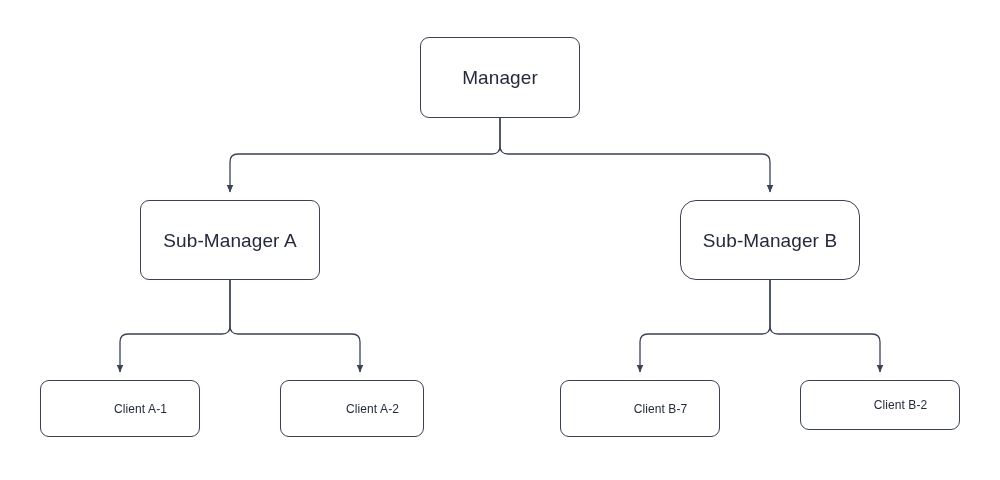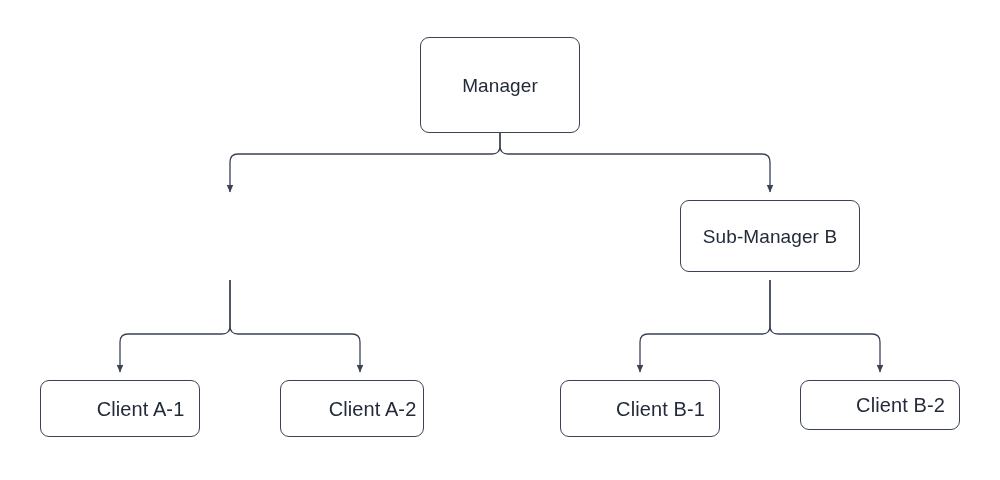--- a/index.html
+++ b/index.html
@@ -40,21 +40,21 @@
     line-height: 1;
     letter-spacing: 0.1px;
     white-space: nowrap;
     text-align: center;
   }
   .node-label {
     display: block;
   }
   .node-manager { font-size: 19px; }
   .node-sub     { font-size: 19px; }
-  .node-client  { font-size: 20px; padding-left: 41px; }
+  .node-client  { font-size: 12px; padding-left: 41px; }
 </style>
 </head>
 <body>
 
 <div id="canvas">
 
   <svg id="edges" viewBox="0 0 1000 480" xmlns="http://www.w3.org/2000/svg">
     <defs>
       <marker id="arrowhead" markerWidth="9" markerHeight="9" refX="7.4" refY="4" orient="auto" markerUnits="userSpaceOnUse">
         <path d="M0,0.6 L8,4 L0,7.4 z" fill="#3a4254"></path>
@@ -67,38 +67,41 @@
 
     <path d="M230,280 L230,326 Q230,334 222,334 L128,334 Q120,334 120,342 L120,372" fill="none" stroke="#3a4254" stroke-width="1.3" marker-end="url(#arrowhead)"></path>
 
     <path d="M230,280 L230,326 Q230,334 238,334 L352,334 Q360,334 360,342 L360,372" fill="none" stroke="#3a4254" stroke-width="1.3" marker-end="url(#arrowhead)"></path>
 
     <path d="M770,280 L770,326 Q770,334 762,334 L648,334 Q640,334 640,342 L640,372" fill="none" stroke="#3a4254" stroke-width="1.3" marker-end="url(#arrowhead)"></path>
 
     <path d="M770,280 L770,326 Q770,334 778,334 L872,334 Q880,334 880,342 L880,372" fill="none" stroke="#3a4254" stroke-width="1.3" marker-end="url(#arrowhead)"></path>
   </svg>
 
-  <div class="node node-manager" style="left:420px; top:37px; width:160px; height:96px;">
+  <div class="node node-manager" style="left:420px; top:37px; width:160px; height:81px;">
     <span class="node-label">Manager</span>
   </div>
 
+  <div class="node node-sub" style="left:140px; top:200px; width:180px; height:80px;">
+    <span class="node-label">Sub-Manager A</span>
+  </div>
 
-  <div class="node node-sub" style="left:680px; top:200px; width:180px; height:72px;">
+  <div class="node node-sub" style="left:680px; top:200px; width:180px; height:80px;border-radius:16px;">
     <span class="node-label">Sub-Manager B</span>
   </div>
 
   <div class="node node-client" style="left:40px; top:380px; width:160px; height:57px;">
     <span class="node-label">Client A-1</span>
   </div>
 
   <div class="node node-client" style="left:280px; top:380px; width:144px; height:57px;">
     <span class="node-label">Client A-2</span>
   </div>
 
   <div class="node node-client" style="left:560px; top:380px; width:160px; height:57px;">
-    <span class="node-label">Client B-1</span>
+    <span class="node-label">Client B-7</span>
   </div>
 
   <div class="node node-client" style="left:800px; top:380px; width:160px; height:50px;">
     <span class="node-label">Client B-2</span>
   </div>
 
 </div>
 
 </body></html>

